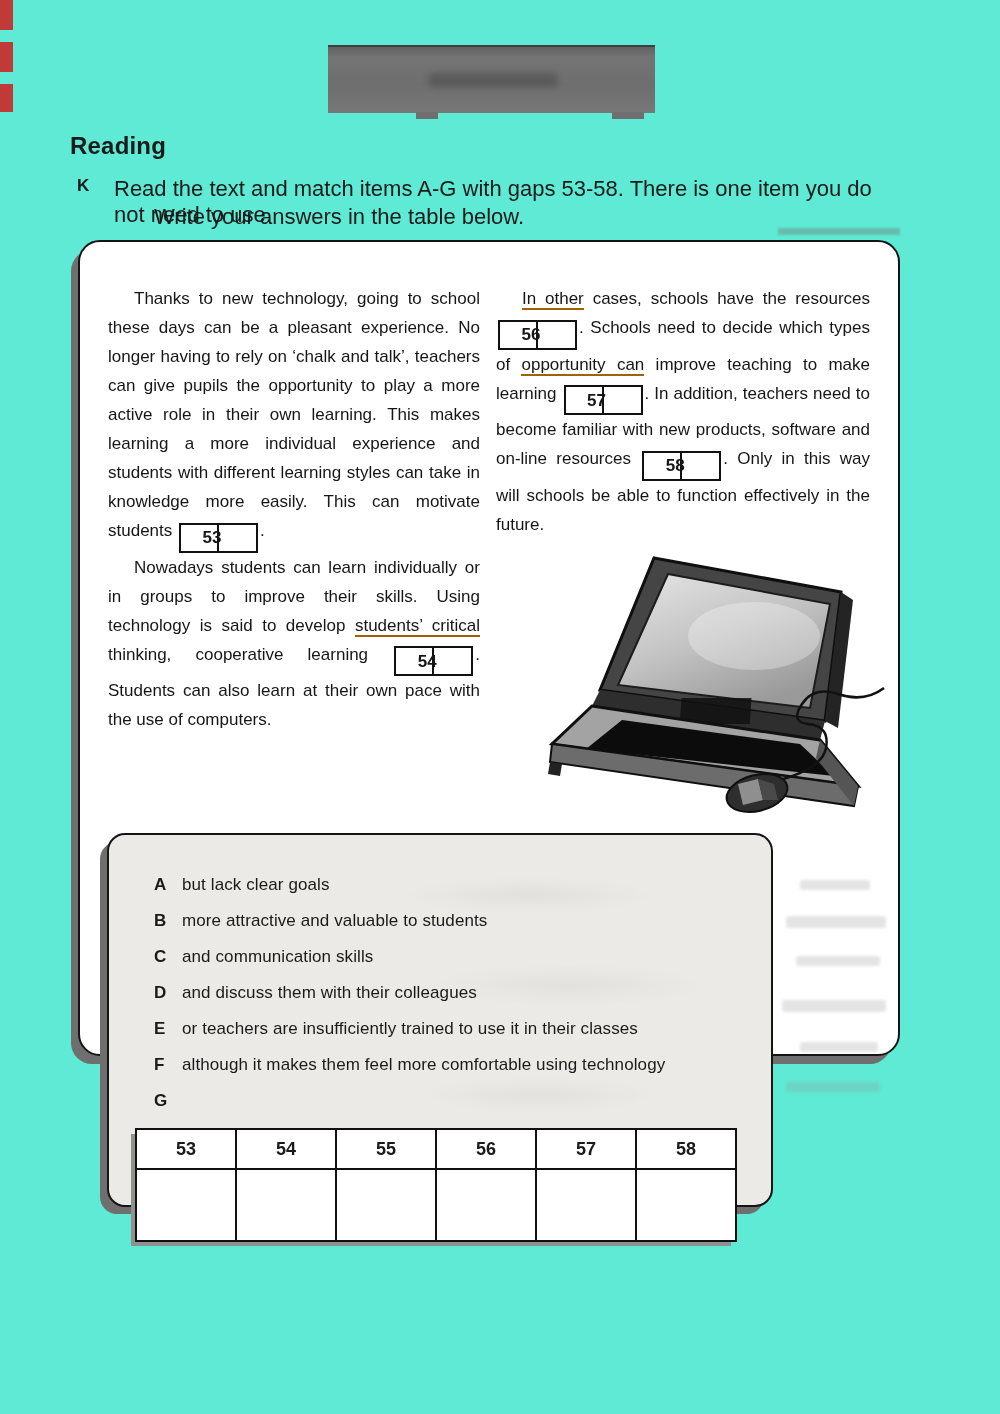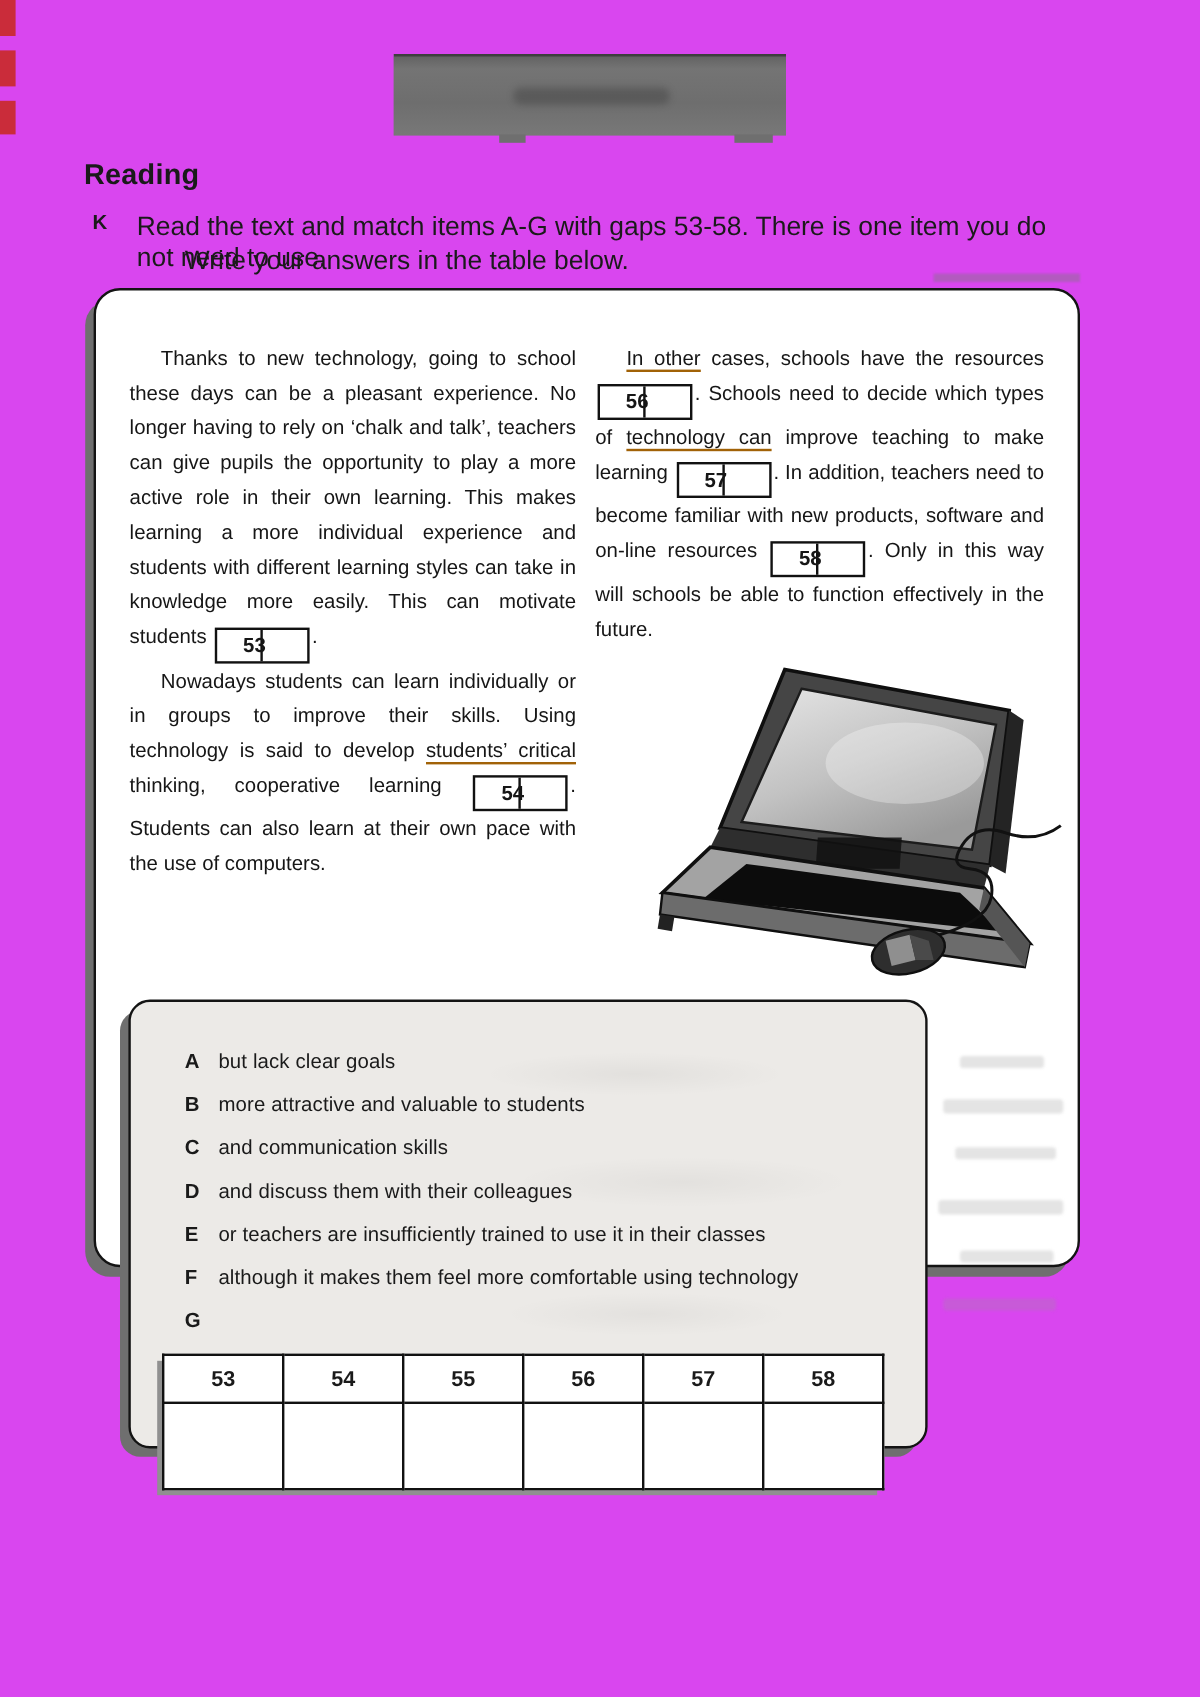--- a/index.html
+++ b/index.html
@@ -1,17 +1,17 @@
 <!DOCTYPE html>
 <html><head>
 <meta charset="utf-8">
 <style>
   html,body{margin:0;padding:0;background:#ffffff;}
   .page{
-    position:relative;width:1000px;height:1414px;background:#d946ef;
+    position:relative;width:1000px;height:1414px;background:#5eead4;
     overflow:hidden;font-family:"Liberation Sans", sans-serif;color:#1a1a1a;
   }
   
   .red-mark{position:absolute;left:0;width:13px;background:#c92a2a;opacity:.92;}
   
   .banner{
     position:absolute;left:328px;top:45px;width:327px;height:68px;
     background:linear-gradient(180deg,#5f5f5f 0%,#747474 18%,#6e6e6e 60%,#787878 100%);
     box-shadow:inset 0 2px 0 rgba(0,0,0,.35);
   }
@@ -106,21 +106,21 @@
     <p><span>Nowadays students can learn individually or in groups to improve their skills. Using technology is said to develop </span><span class="u">students’ critical</span><span> thinking, cooperative learning </span><span class="gapbox">
           <span class="gapnum">54</span>
           <span class="gapempty"></span>
         </span><span>. Students can also learn at their own pace with the use of computers.</span></p>
   </div>
 
   <div class="col col-right">
     <p><span class="u">In other</span><span> cases, schools have the resources </span><span class="gapbox">
           <span class="gapnum">56</span>
           <span class="gapempty"></span>
-        </span><span>. Schools need to decide which types of </span><span class="u">technology can</span><span> improve teaching to make learning </span><span class="gapbox">
+        </span><span>. Schools need to decide which types of </span><span class="u">opportunity can</span><span> improve teaching to make learning </span><span class="gapbox">
           <span class="gapnum">57</span>
           <span class="gapempty"></span>
         </span><span>. In addition, teachers need to become familiar with new products, software and on-line resources </span><span class="gapbox">
           <span class="gapnum">58</span>
           <span class="gapempty"></span>
         </span><span>. Only in this way will schools be able to function effectively in the future.</span></p>
   </div>
 
   <div class="figure">
     <svg width="365" height="285" viewBox="0 0 365 285">

